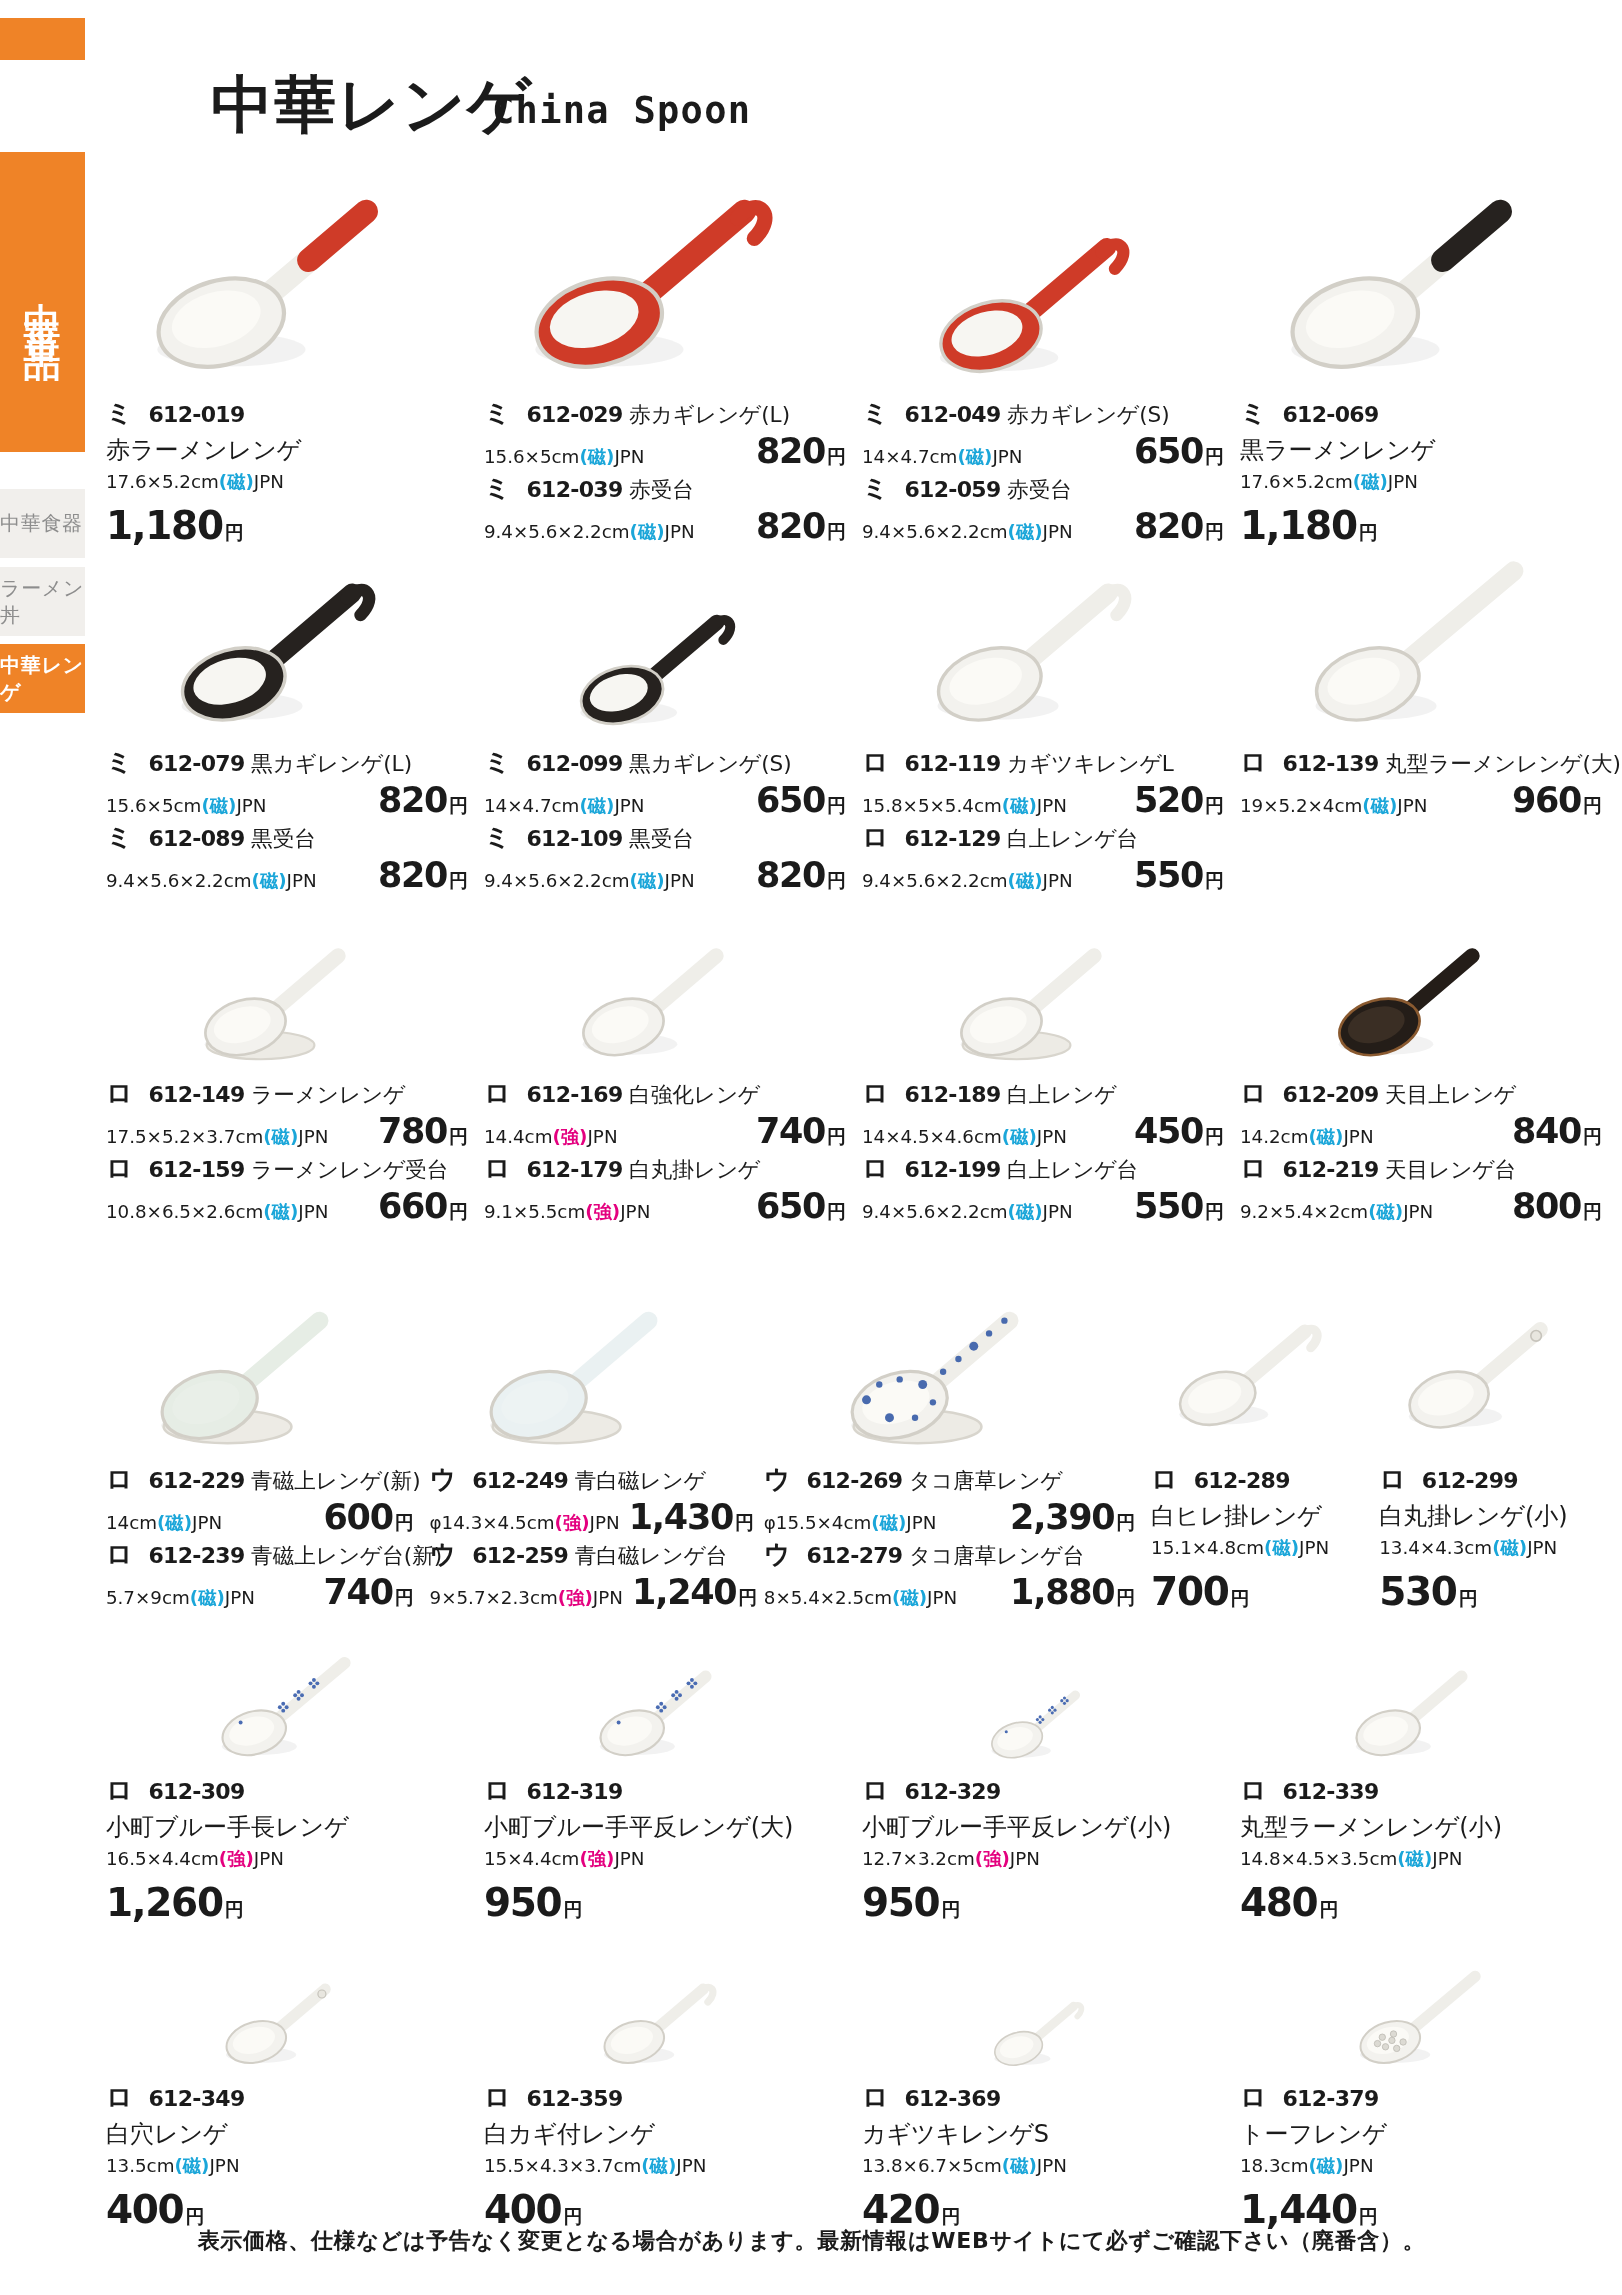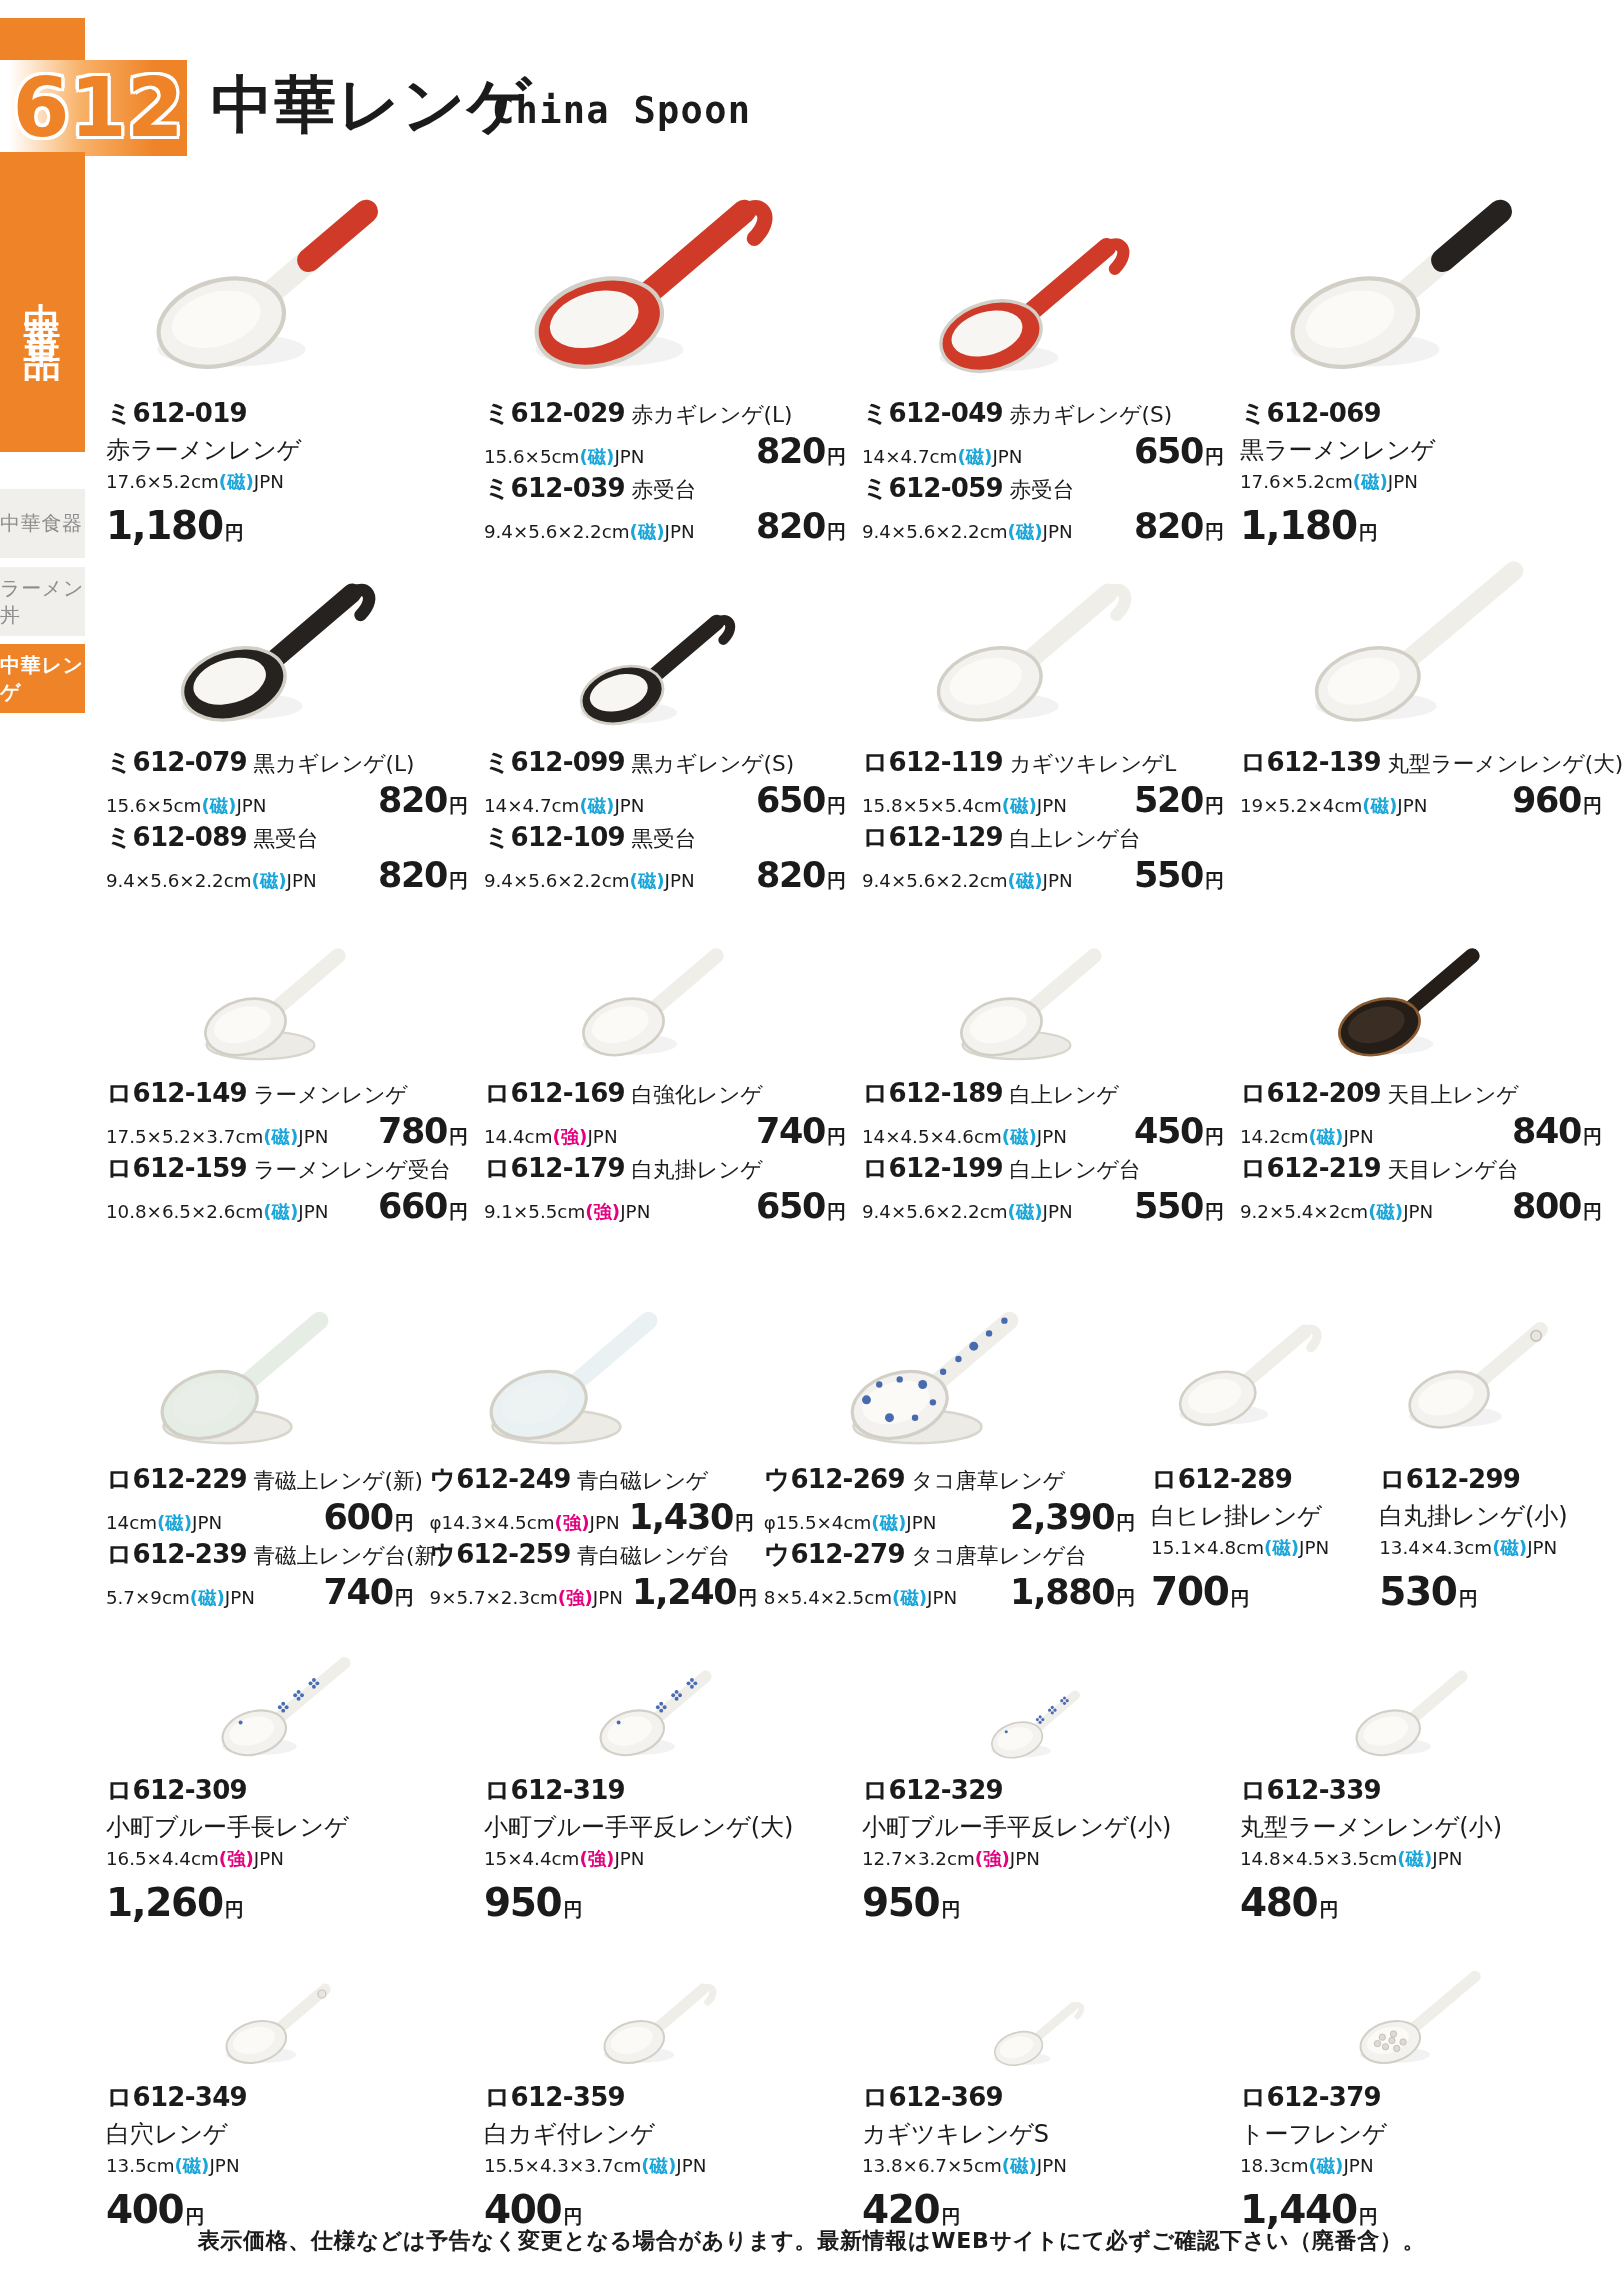--- a/index.html
+++ b/index.html
@@ -27,21 +27,21 @@
   .side-tab.t0{top:489px;} .side-tab.t1{top:567px;} .side-tab.t2{top:644px;}
   .side-tab.active{background:var(--orange);color:#fff;font-weight:600;}
 
   
   .prow{position:absolute;left:98px;width:1512px;display:flex;}
   .cell{display:flex;flex-direction:column;min-width:0;padding:0 7.9px;box-sizing:border-box;}
   .photo{display:flex;align-items:flex-end;justify-content:center;overflow:hidden;}
   .info{padding-top:5.2px;}
   .line1{display:flex;align-items:baseline;margin-top:1.3px;}
   .prefix{font-size:26px;font-weight:800;}
-  .code{font-size:26px;font-weight:800;letter-spacing:-0.7px;white-space:nowrap;}
+  .code{font-size:22px;font-weight:800;letter-spacing:-0.7px;white-space:nowrap;margin-left:16px;}
   .name{font-size:21.6px;font-weight:500;margin-left:6.5px;white-space:nowrap;}
   .name-line{font-size:24px;font-weight:500;margin-top:2.6px;white-space:nowrap;}
   .line2{display:flex;align-items:baseline;margin-top:2.6px;width:100%;}
   .dims,.origin{font-size:18.3px;color:#1b1b1b;white-space:nowrap;}
   .mat{font-size:18.3px;font-weight:600;white-space:nowrap;}
   .mat-ji{color:var(--cyan);} .mat-kyo{color:var(--magenta);}
   .price-right{margin-left:auto;white-space:nowrap;padding-left:9.2px;}
   .pnum{font-size:35px;font-weight:800;letter-spacing:-1.3px;line-height:1;}
   .yen{font-size:19px;font-weight:800;margin-left:2px;}
   .price-line{margin-top:12px;white-space:nowrap;}
@@ -51,23 +51,20 @@
   .footer{position:absolute;left:0;top:2226px;width:1623px;text-align:center;
           font-size:22px;font-weight:600;letter-spacing:0.7px;}
 </style>
 </head>
 <body>
 
 <div class="page">
 
   <div class="corner-sq"></div>
 
-  <div class="num-banner">
-    <span>612</span>
-  </div>
 
   <h1 class="page-title">中華レンゲ</h1>
   <span class="page-subtitle">China Spoon</span>
 
   <div class="cat-block">
     <span>中華単品</span>
   </div>
   <div class="side-tab t0">
     <span>中華食器</span>
   </div>

